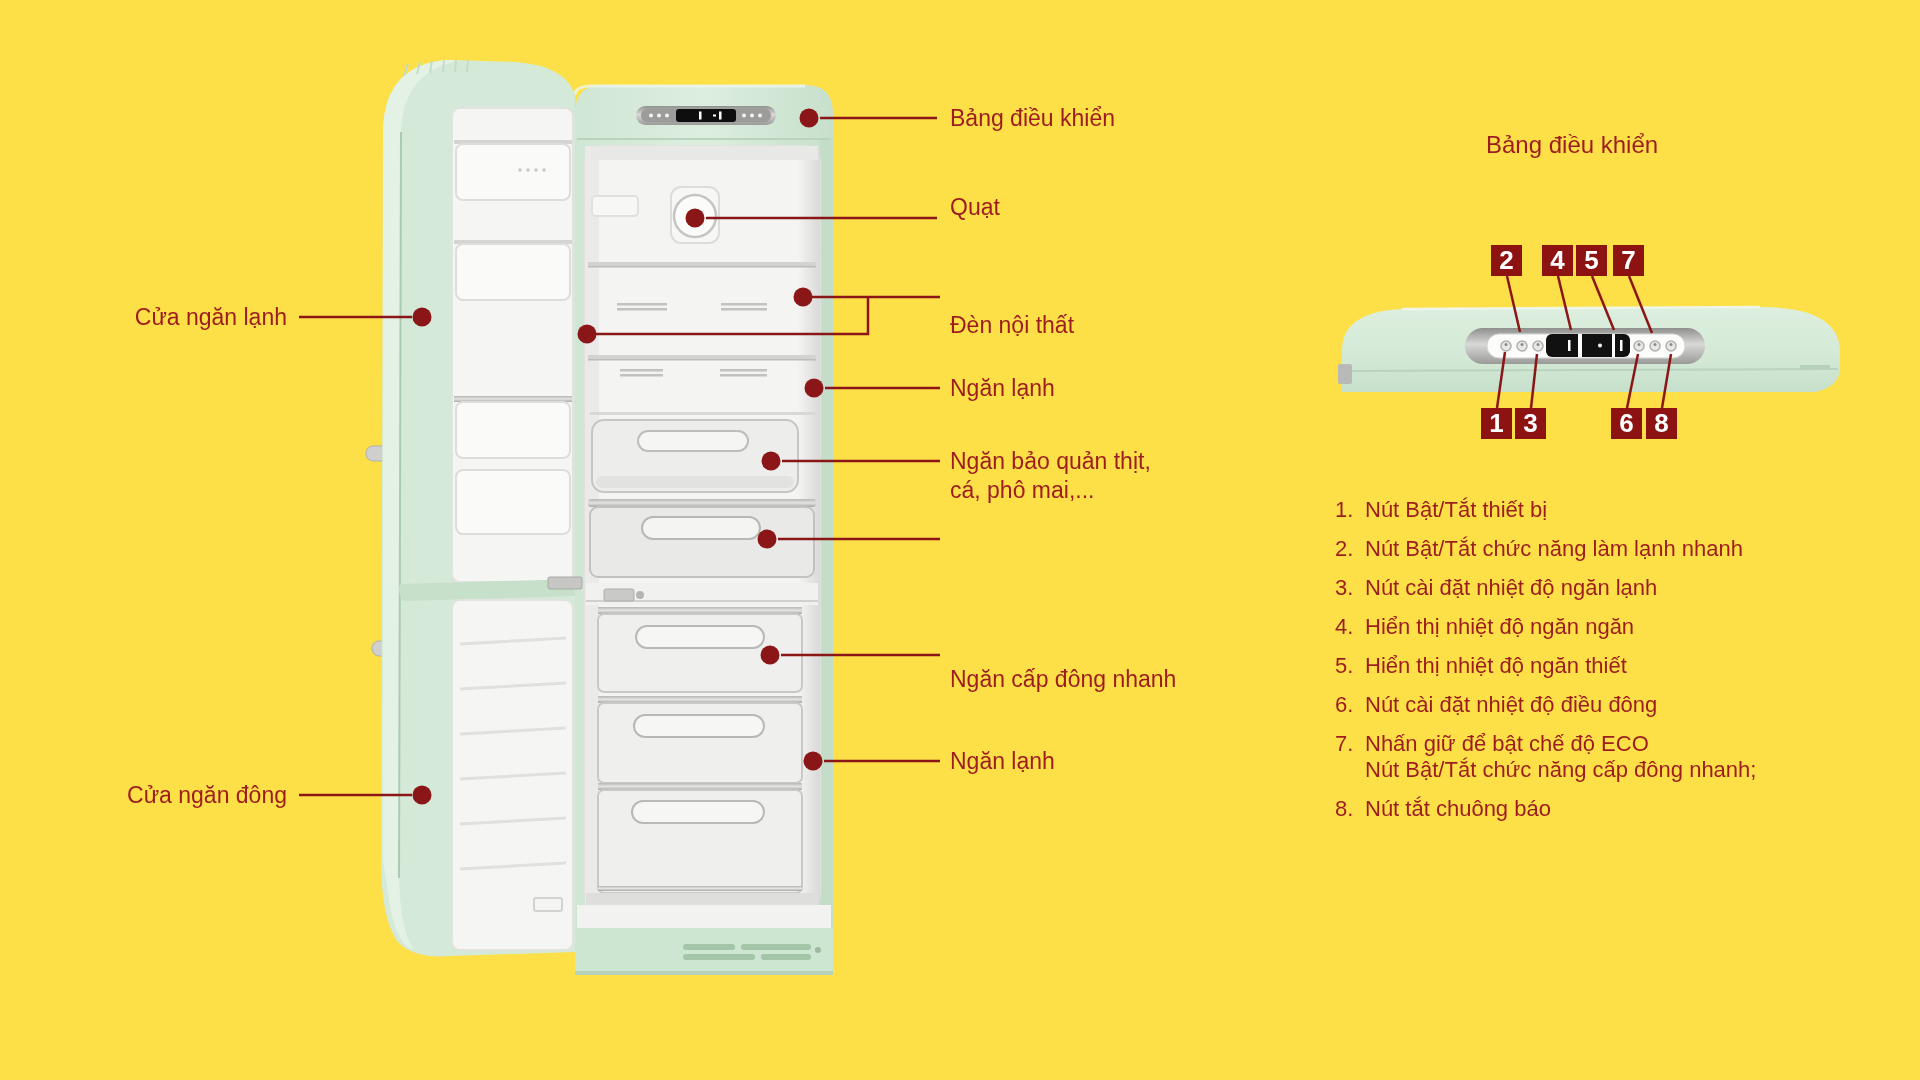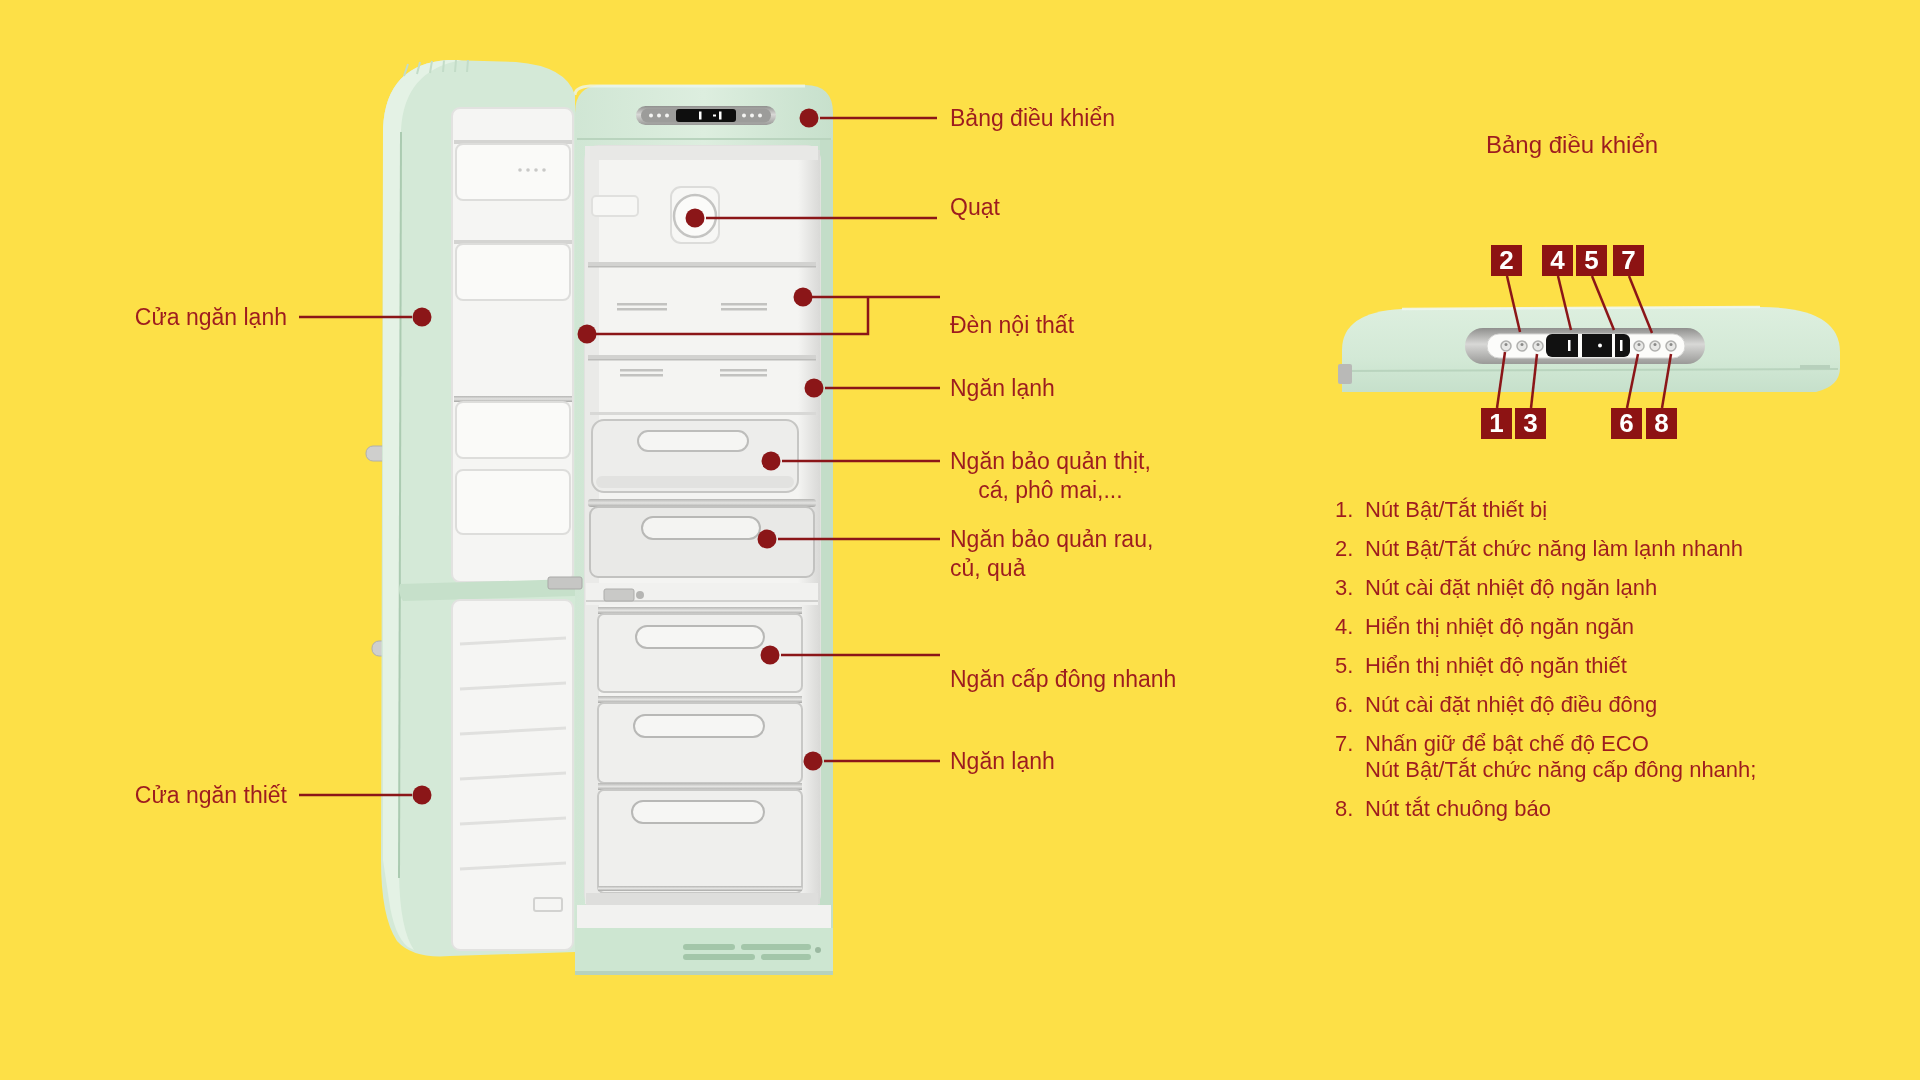--- a/index.html
+++ b/index.html
@@ -273,33 +273,29 @@
     <circle cx="813" cy="761" r="9.5"></circle>
     <circle cx="422" cy="317" r="9.5"></circle>
     <circle cx="422" cy="795" r="9.5"></circle>
   </g>
 </svg>
 
   <div class="callout mid-label" style="top:104px;">Bảng điều khiển</div>
   <div class="callout mid-label" style="top:193px;">Quạt</div>
   <div class="callout mid-label" style="top:283px;margin-top:28px;">Đèn nội thất</div>
   <div class="callout mid-label" style="top:374px;">Ngăn lạnh</div>
-  <div class="callout mid-label" style="top:447px;text-align:center;">
+  <div class="callout mid-label" style="top:447px;">
     <div>Ngăn bảo quản thịt,</div>
     <div>cá, phô mai,...</div>
   </div>
-  <div class="callout mid-label" style="top:525px;">
-    <div>Ngăn bảo quản rau,</div>
-    <div>củ, quả</div>
-  </div>
   <div class="callout mid-label" style="top:665px;">Ngăn cấp đông nhanh</div>
   <div class="callout mid-label" style="top:747px;">Ngăn lạnh</div>
 
   <div class="callout left-label" style="top:303px;">Cửa ngăn lạnh</div>
-  <div class="callout left-label" style="top:781px;">Cửa ngăn thiết</div>
+  <div class="callout left-label" style="top:781px;">Cửa ngăn đông</div>
 
   <div class="panel-title">Bảng điều khiển</div>
 
   <div class="numbox" style="left:1491px;top:245px;">2</div>
   <div class="numbox" style="left:1542px;top:245px;">4</div>
   <div class="numbox" style="left:1576px;top:245px;">5</div>
   <div class="numbox" style="left:1613px;top:245px;">7</div>
   <div class="numbox" style="left:1481px;top:408px;">1</div>
   <div class="numbox" style="left:1515px;top:408px;">3</div>
   <div class="numbox" style="left:1611px;top:408px;">6</div>

